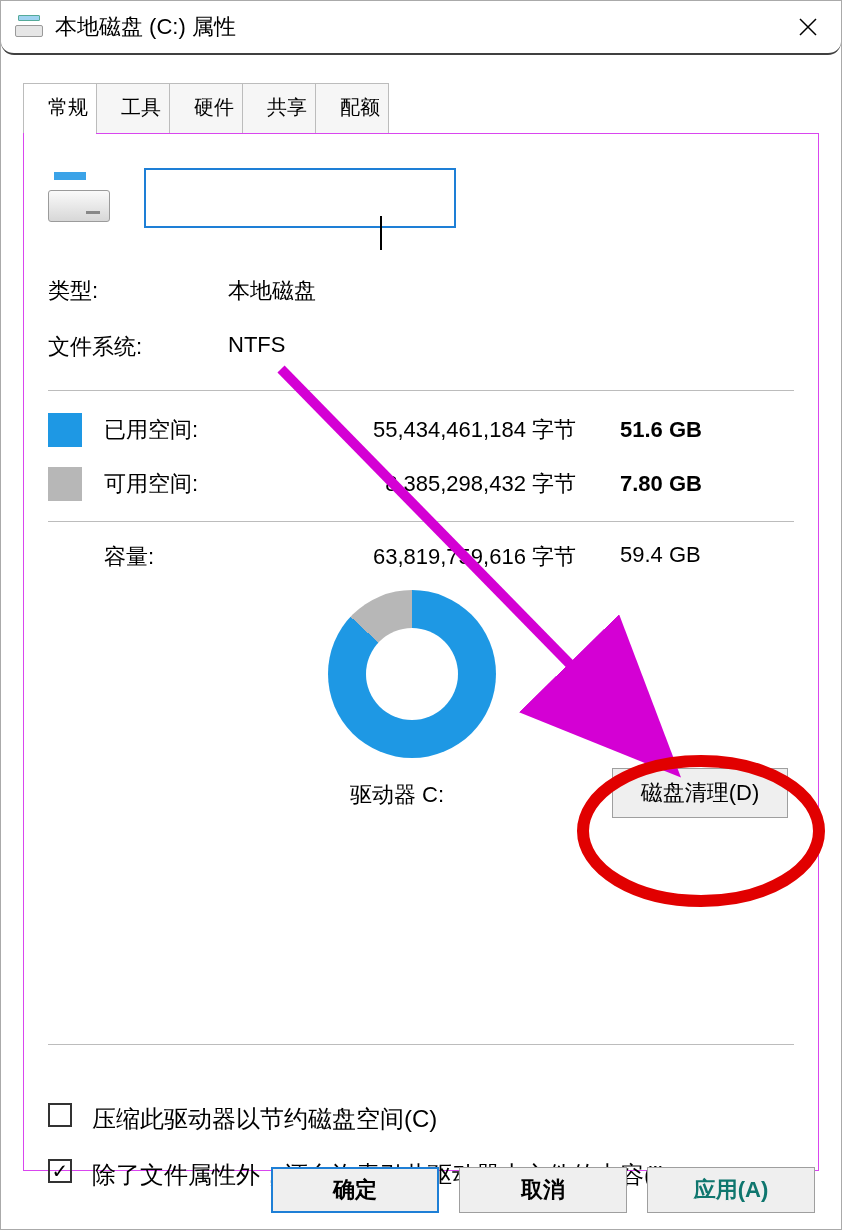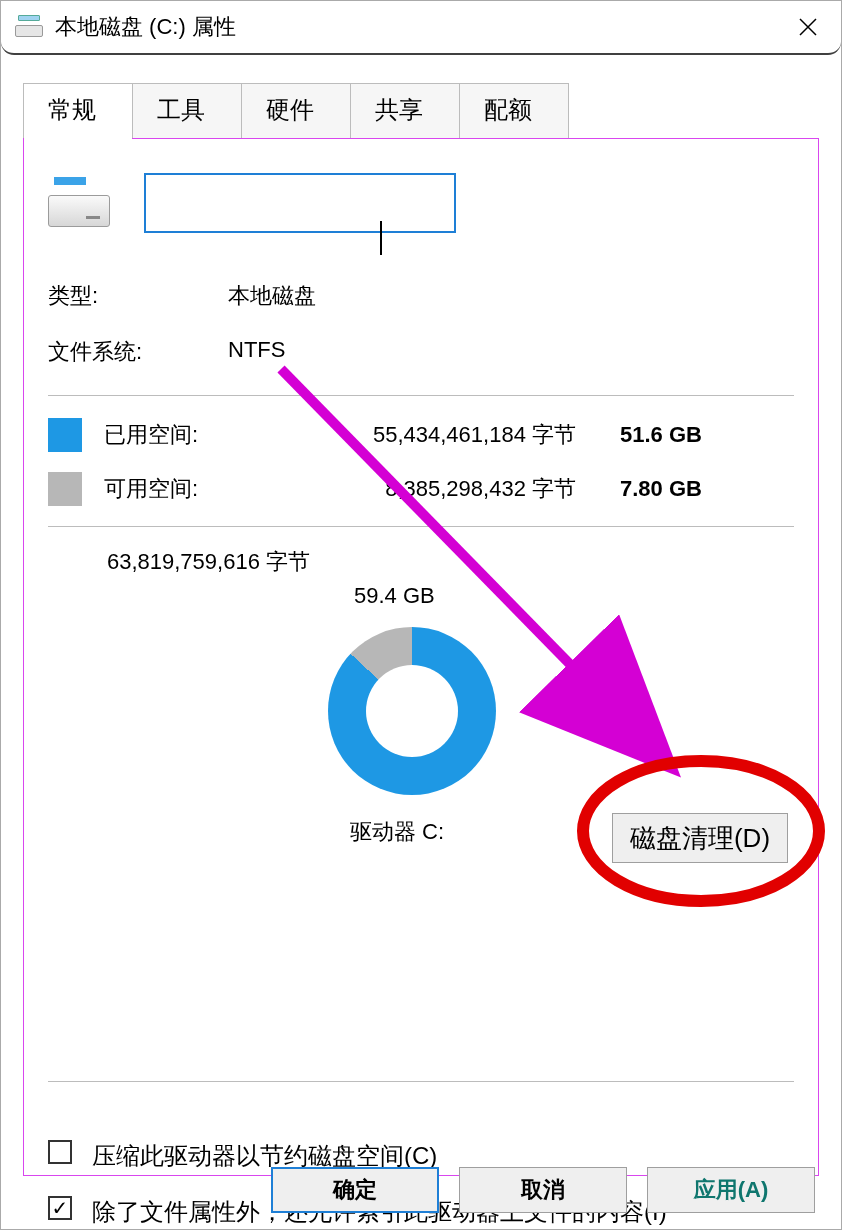--- a/index.html
+++ b/index.html
@@ -25,21 +25,21 @@
   .titlebar .close {
     margin-left: auto; width: 50px; height: 40px;
     display:flex; align-items:center; justify-content:center;
     font-size: 26px; cursor: default;
   }
   
   .tabs {
     display:flex; margin: 28px 0 0 22px;
   }
   .tab {
-    padding: 10px 36px 12px 24px; font-size: 24px;
+    padding: 10px 8px 12px 24px; font-size: 20px;
     border: 1px solid #bcbcbc; border-bottom: none;
     background:#f6f6f6; margin-right:-1px; position:relative;
     cursor: default;
     text-align: right;
   }
   .tab.active {
     background:#fff; z-index:2;
   }
   .tab.active::after {
     content:""; position:absolute; left:0; right:0; bottom:-2px; height:4px; background:#fff;
@@ -69,31 +69,31 @@
   .space-row { display:flex; align-items:center; margin-bottom: 20px; }
   .sw { width:34px; height:34px; margin-right: 22px; }
   .sw.used { background:#1e98e4; }
   .sw.free { background:#b7b7b7; }
   .space-row .lbl { width: 210px; }
   .space-row .bytes { width: 270px; text-align:right; padding-right: 8px; }
   .space-row .gb { width: 140px; text-align:left; padding-left: 36px; font-weight: bold; }
   .cap-row { display:flex; margin-top: 20px; }
   .cap-row .lbl { width: 266px; padding-left: 56px; }
   .cap-row .bytes { width: 270px; text-align:right; padding-right: 8px; }
-  .cap-row .gb { width: 140px; text-align:left; padding-left: 36px; margin-top: 36px; }
+  .cap-row .gb { width: 140px; text-align:left; padding-left: 36px; }
   
   .donut-area { position:relative; height: 216px; margin-top: 12px; }
   .donut { width:168px; height:168px; border-radius:50%; position:absolute; left:280px; top:6px;
     background: conic-gradient(#1e98e4 0deg 313deg, #b7b7b7 313deg 360deg);
   }
   .donut::after { content:""; position:absolute; inset:38px; background:#fff; border-radius:50%; }
   .drive-label { position:absolute; left:302px; top:196px; font-size:22px; }
   .cleanup-btn {
-    position:absolute; right:6px; top:192px; width:176px; height:50px;
-    background:#efefef; border:1px solid #9f9f9f; font-size:26px;
+    position:absolute; right:6px; top:184px; width:176px; height:50px;
+    background:#efefef; border:1px solid #9f9f9f; font-size:22px;
     display:flex; align-items:center; justify-content:center; cursor:default;
   }
   .hr2 { border-top:1px solid #bcbcbc; margin-top: 244px; }
   
   .checks { margin-top: 58px; }
   .check-row { display:flex; gap: 20px; font-size:24px; margin-bottom: 24px; }
   .chk { width:24px; height:24px; border:2px solid #333; display:flex; align-items:center; justify-content:center; flex-shrink:0; }
   .chk.on::after { content:"✓"; font-size:20px; line-height:1; color:#000; }
   
   .footer {
@@ -169,20 +169,21 @@
   <div class="space-row">
     <div class="sw free"></div>
     <div class="lbl">可用空间:</div>
     <div class="bytes">8,385,298,432 字节</div>
     <div class="gb">7.80 GB</div>
   </div>
 
   <div class="hr" style="margin:12px 0 16px 0;"></div>
 
   <div class="cap-row">
+    <div class="lbl">容量:</div>
     <div class="bytes">63,819,759,616 字节</div>
     <div class="gb">59.4 GB</div>
   </div>
 
   <div class="donut-area">
     <div class="donut"></div>
     <div class="drive-label">驱动器 C:</div>
     <div class="cleanup-btn">磁盘清理(D)</div>
   </div>
 

